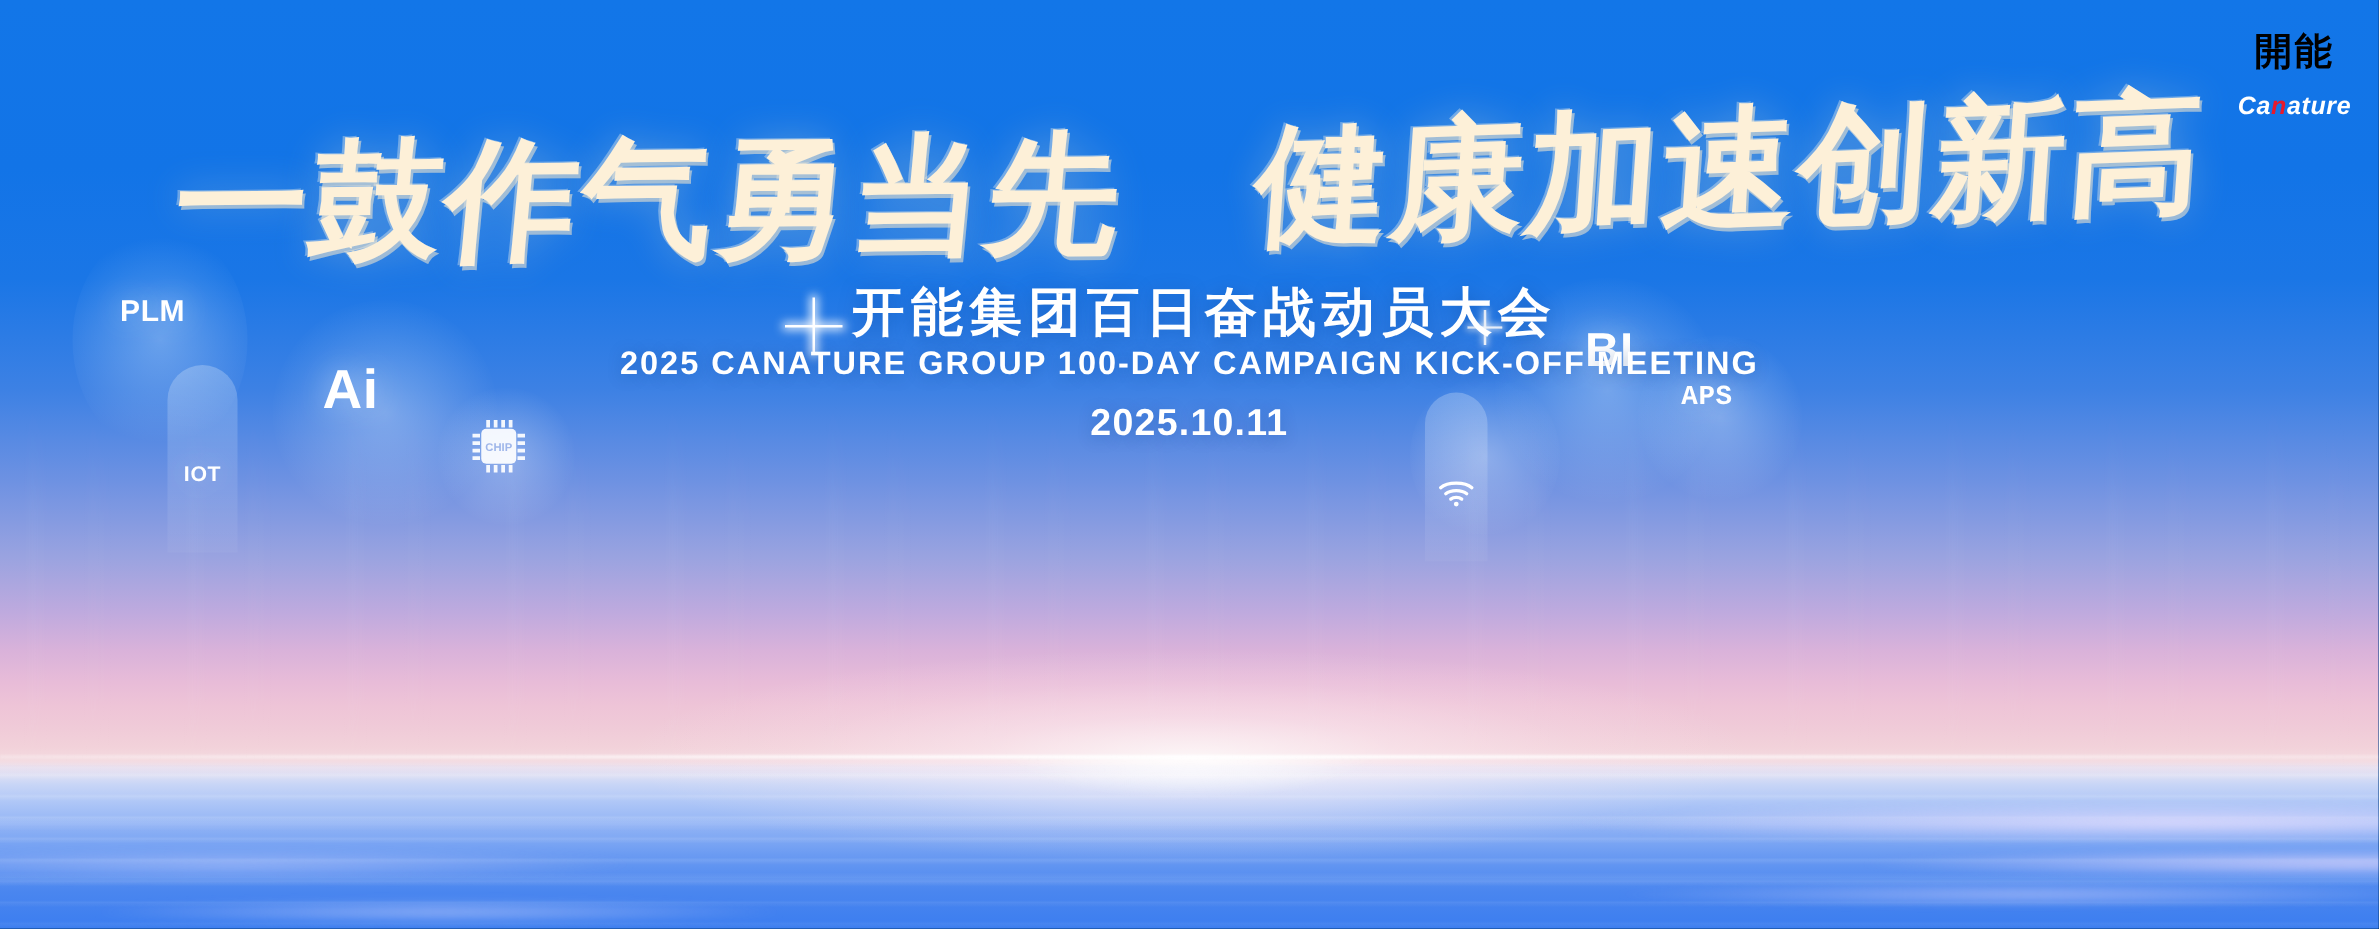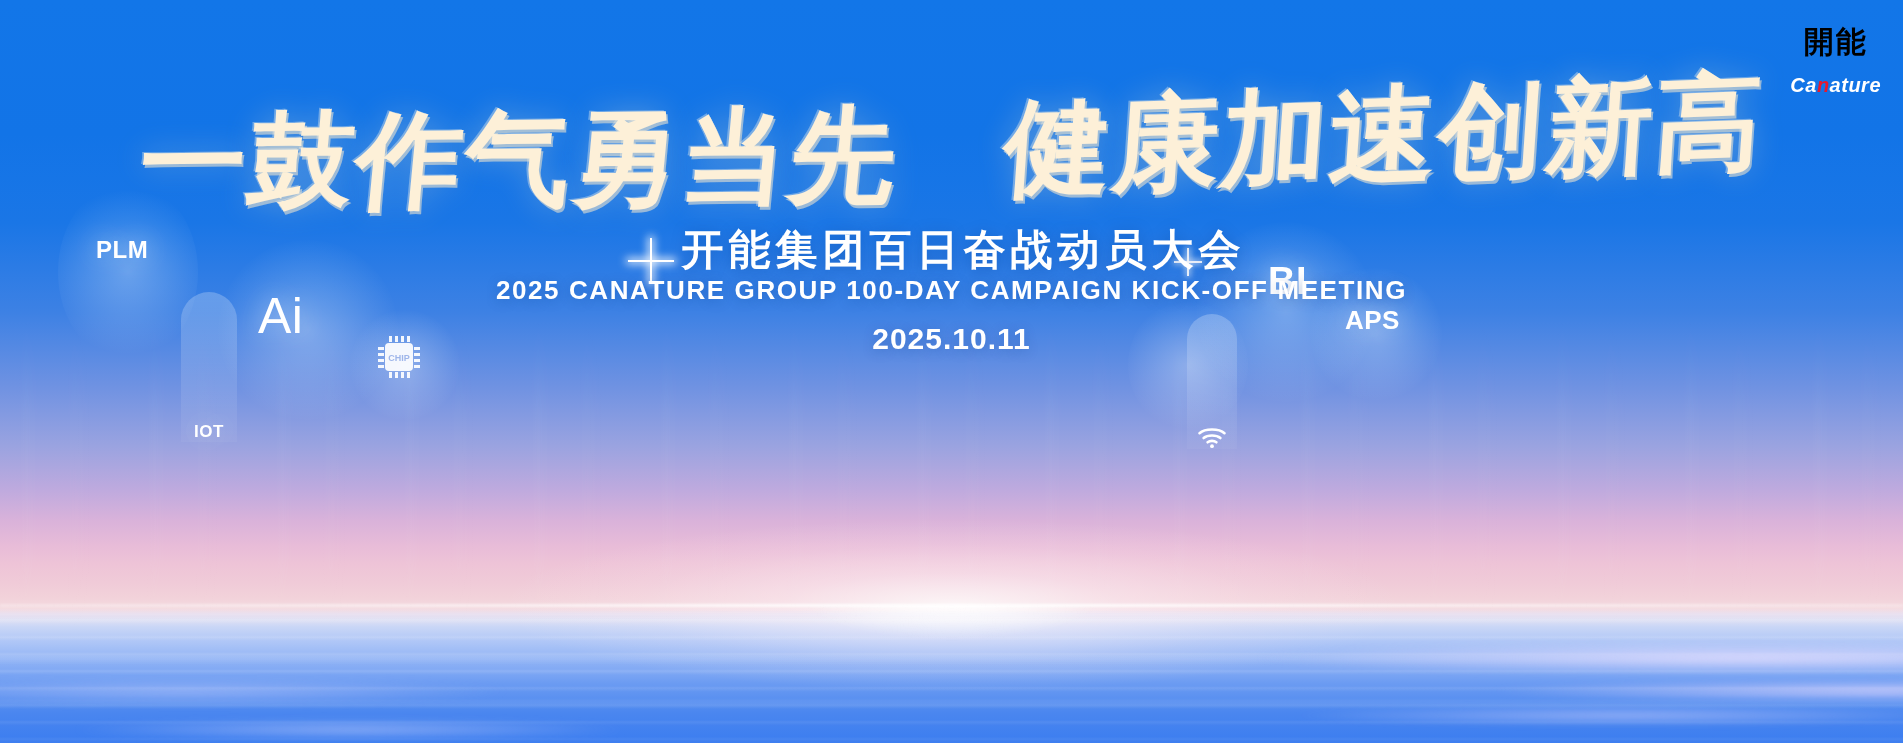--- a/index.html
+++ b/index.html
@@ -171,43 +171,42 @@
     position: absolute;
     border-radius: 50%;
     background: radial-gradient(circle, rgba(255,255,255,.28) 0%, rgba(255,255,255,.10) 45%, rgba(255,255,255,0) 72%);
     pointer-events: none;
   }
   .pill {
     position: absolute;
     border-radius: 999px 999px 0 0;
     background: linear-gradient(to bottom, rgba(255,255,255,.24) 0%, rgba(255,255,255,.12) 55%, rgba(255,255,255,.04) 100%);
     display: flex;
-    align-items: flex-end;
+    align-items: center;
     justify-content: center;
     color: #fff;
     font-weight: 700;
-    margin-left: 47px;
   }
 
   #t-plm  { left: 96px;  top: 236px; font-size: 24px; }
   #h-plm  { left: 58px;  top: 182px; width: 140px; height: 180px; }
   #p-iot  { left: 134px; top: 292px; width: 56px;  height: 150px; }
   #t-iot  { font-size: 17px; margin-top: 26px; letter-spacing:.5px; }
   #h-ai   { left: 218px; top: 240px; width: 180px; height: 180px; }
-  #t-ai   { left: 258px; top: 287px; font-size: 50px; font-weight: 400; }
+  #t-ai   { left: 258px; top: 287px; font-size: 44px; font-weight: 700; }
   #h-chip { left: 350px; top: 310px; width: 110px; height: 110px; }
   #i-chip { left: 376px; top: 334px; width: 46px;  height: 46px; }
 
   #h-wifi { left: 1128px; top: 300px; width: 120px; height: 130px; }
   #p-wifi { left: 1140px; top: 314px; width: 50px;  height: 135px; }
   #i-wifi { margin-top: 24px; width: 30px; height: 24px; }
   #h-bi   { left: 1196px; top: 222px; width: 180px; height: 180px; }
   #t-bi   { left: 1268px; top: 260px; font-size: 38px; }
   #h-aps  { left: 1310px; top: 268px; width: 132px; height: 132px; }
-  #t-aps  { left: 1345px; top: 305px; font-size: 26px; }
+  #t-aps  { left: 1345px; top: 305px; font-size: 22px; font-family: Liberation Mono, monospace; }
 
   
   .headline {
     position: absolute;
     left: 0; right: 0;
     top: 88px;
     text-align: center;
     white-space: nowrap;
     color: #fdf0d8;
     font-family: "DejaVu Serif", "Liberation Serif", serif;

